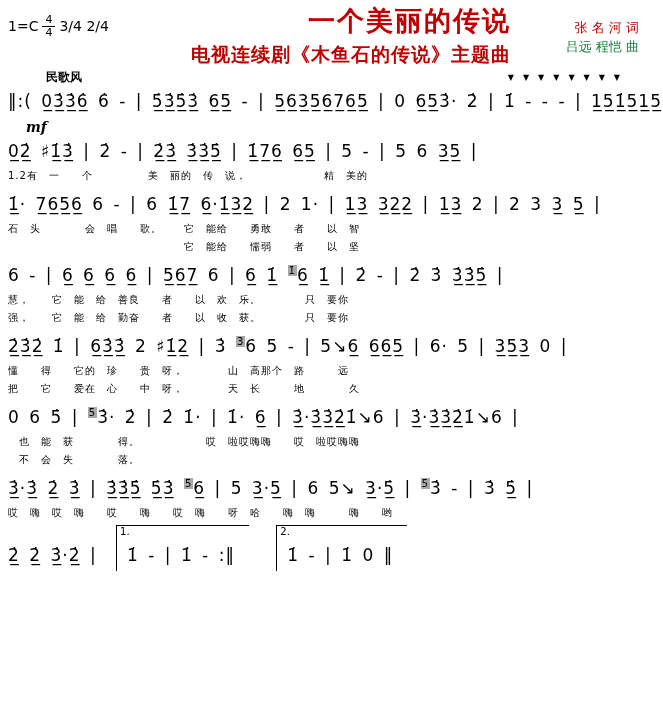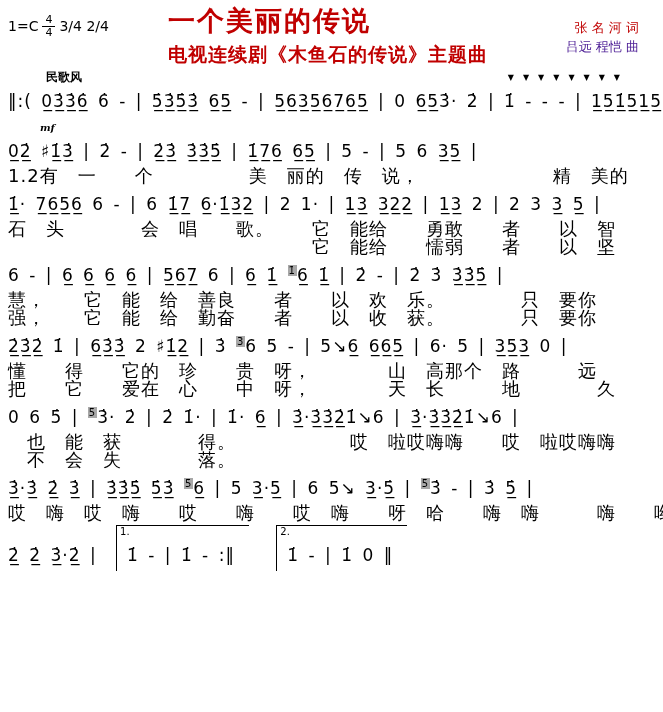--- a/index.html
+++ b/index.html
@@ -12,40 +12,40 @@
     color:#000;
     font-family:"DejaVu Sans",sans-serif;
     overflow:hidden;
   }
   
   .header{display:flex;align-items:flex-start;}
   .meta-left{width:160px;font-size:14px;padding-top:8px;white-space:nowrap;}
   .frac{display:inline-block;vertical-align:middle;text-align:center;font-size:11px;line-height:12px;margin:0 4px;}
   .frac .t{display:block;border-bottom:1px solid #000;padding:0 3px;}
   .frac .b{display:block;padding:0 3px;}
-  .title-block{flex:1;text-align:left;}
+  .title-block{flex:1;text-align:right;}
   .title{font-size:27px;font-weight:bold;letter-spacing:2px;line-height:30px;}
   .subtitle{font-size:19px;font-weight:bold;margin-top:6px;letter-spacing:1px;}
   .credits{width:128px;text-align:right;font-size:13px;line-height:19px;padding-top:12px;white-space:nowrap;}
   
   .lines{margin-top:2px;}
   .line{margin-bottom:3px;}
   .marks{display:flex;justify-content:space-between;height:15px;line-height:15px;text-align:right;}
   .stylelab{font-size:12px;font-weight:bold;margin-left:38px;}
-  .dyn{font-family:"DejaVu Serif",serif;font-style:italic;font-weight:bold;font-size:10px;margin-left:32px;}
+  .dyn{font-family:"DejaVu Serif",serif;font-style:italic;font-weight:bold;font-size:14px;margin-left:18px;}
   .accents{font-size:8px;letter-spacing:9px;margin-right:10px;}
   .notes{
     font-size:17px;
     line-height:32px;
     letter-spacing:1px;
     word-spacing:3px;
     white-space:nowrap;
   }
   .lyric{
-    font-size:18px;
+    font-size:10px;
     line-height:18px;
     letter-spacing:1px;
     white-space:nowrap;
   }
   .grace{
     display:inline-block;
     font-size:10px;
     line-height:11px;
     vertical-align:super;
     background:#a8a8a8;
@@ -72,21 +72,21 @@
   <div class="header">
     <div class="meta-left">
       <span>1=C</span><span class="frac"><span class="t">4</span><span class="b">4</span></span><span>3/4 2/4</span>
     </div>
     <div class="title-block">
       <div class="title" style="color: rgb(192, 0, 0);">一个美丽的传说</div>
       <div class="subtitle" style="color: rgb(192, 0, 0);">电视连续剧《木鱼石的传说》主题曲</div>
     </div>
     <div class="credits">
       <div style="color: rgb(192, 0, 0);">张 名 河 词</div>
-      <div style="color: #4c1d95;">吕远 程恺 曲</div>
+      <div style="color: #15803d;">吕远 程恺 曲</div>
     </div>
   </div>
 
   <div class="lines">
     <div class="line">
         <div class="marks">
           <span class="stylelab">民歌风</span>
           <span class="accents">▼▼▼▼▼▼▼▼</span>
         </div>
       <div class="notes">‖:( 0̲3̲̇3̲̇6̲̇ 6̇ - | 5̲̇3̲̇5̲̇3̲̇ 6̲5̲ - | 5̲6̲3̲5̲6̲7̲6̲5̲ | 0 6̲5̲3̇· 2̇ | 1̇ - - - | 1̲5̲1̲̇5̲1̲5̲1̲̇5̲ )|</div>

